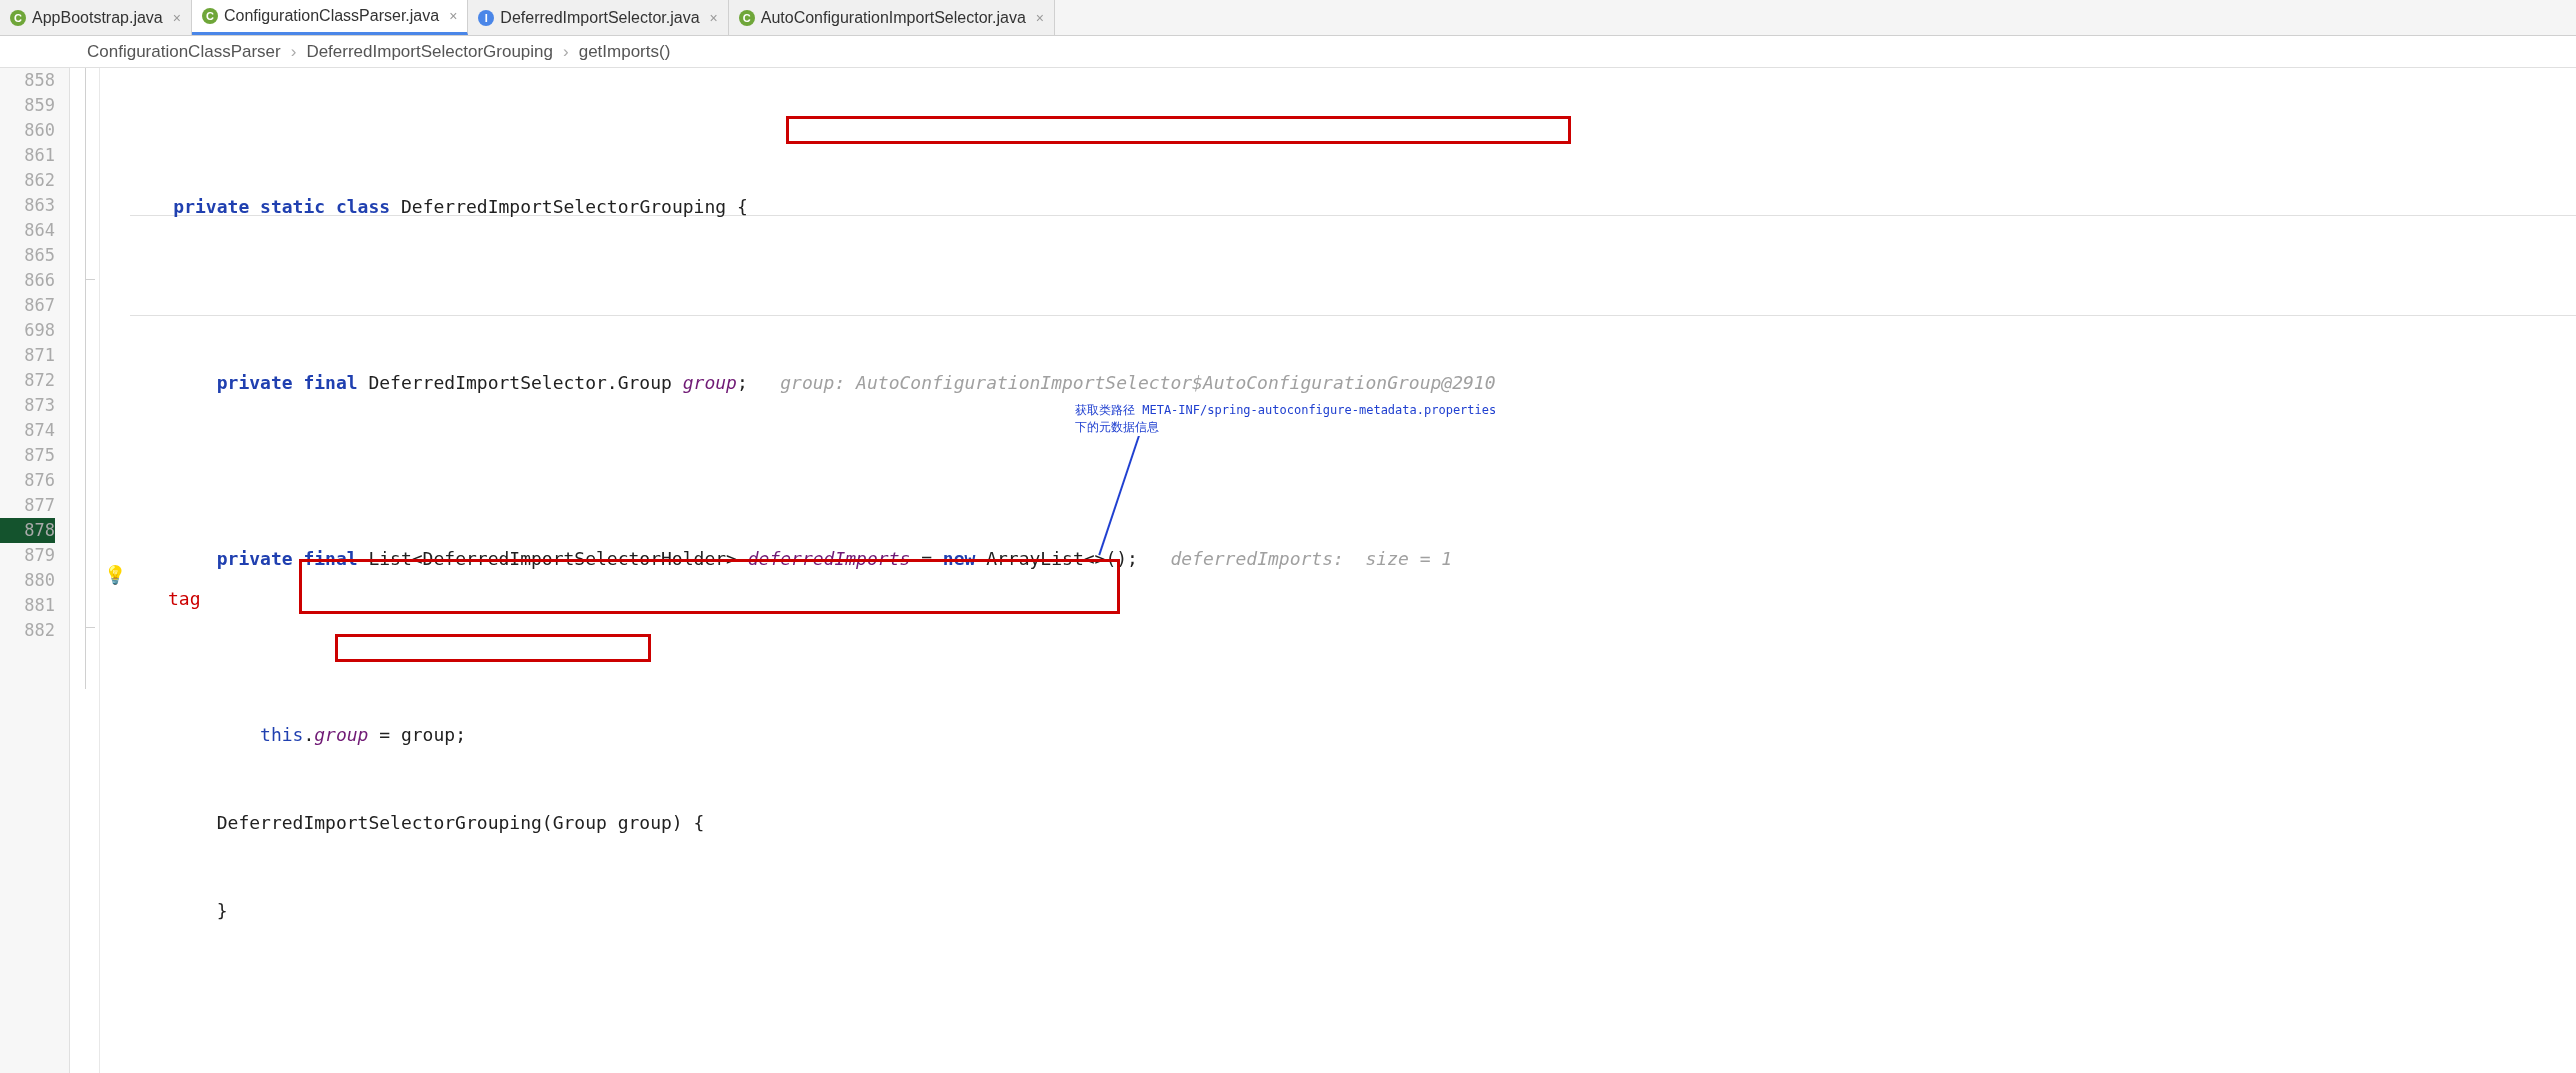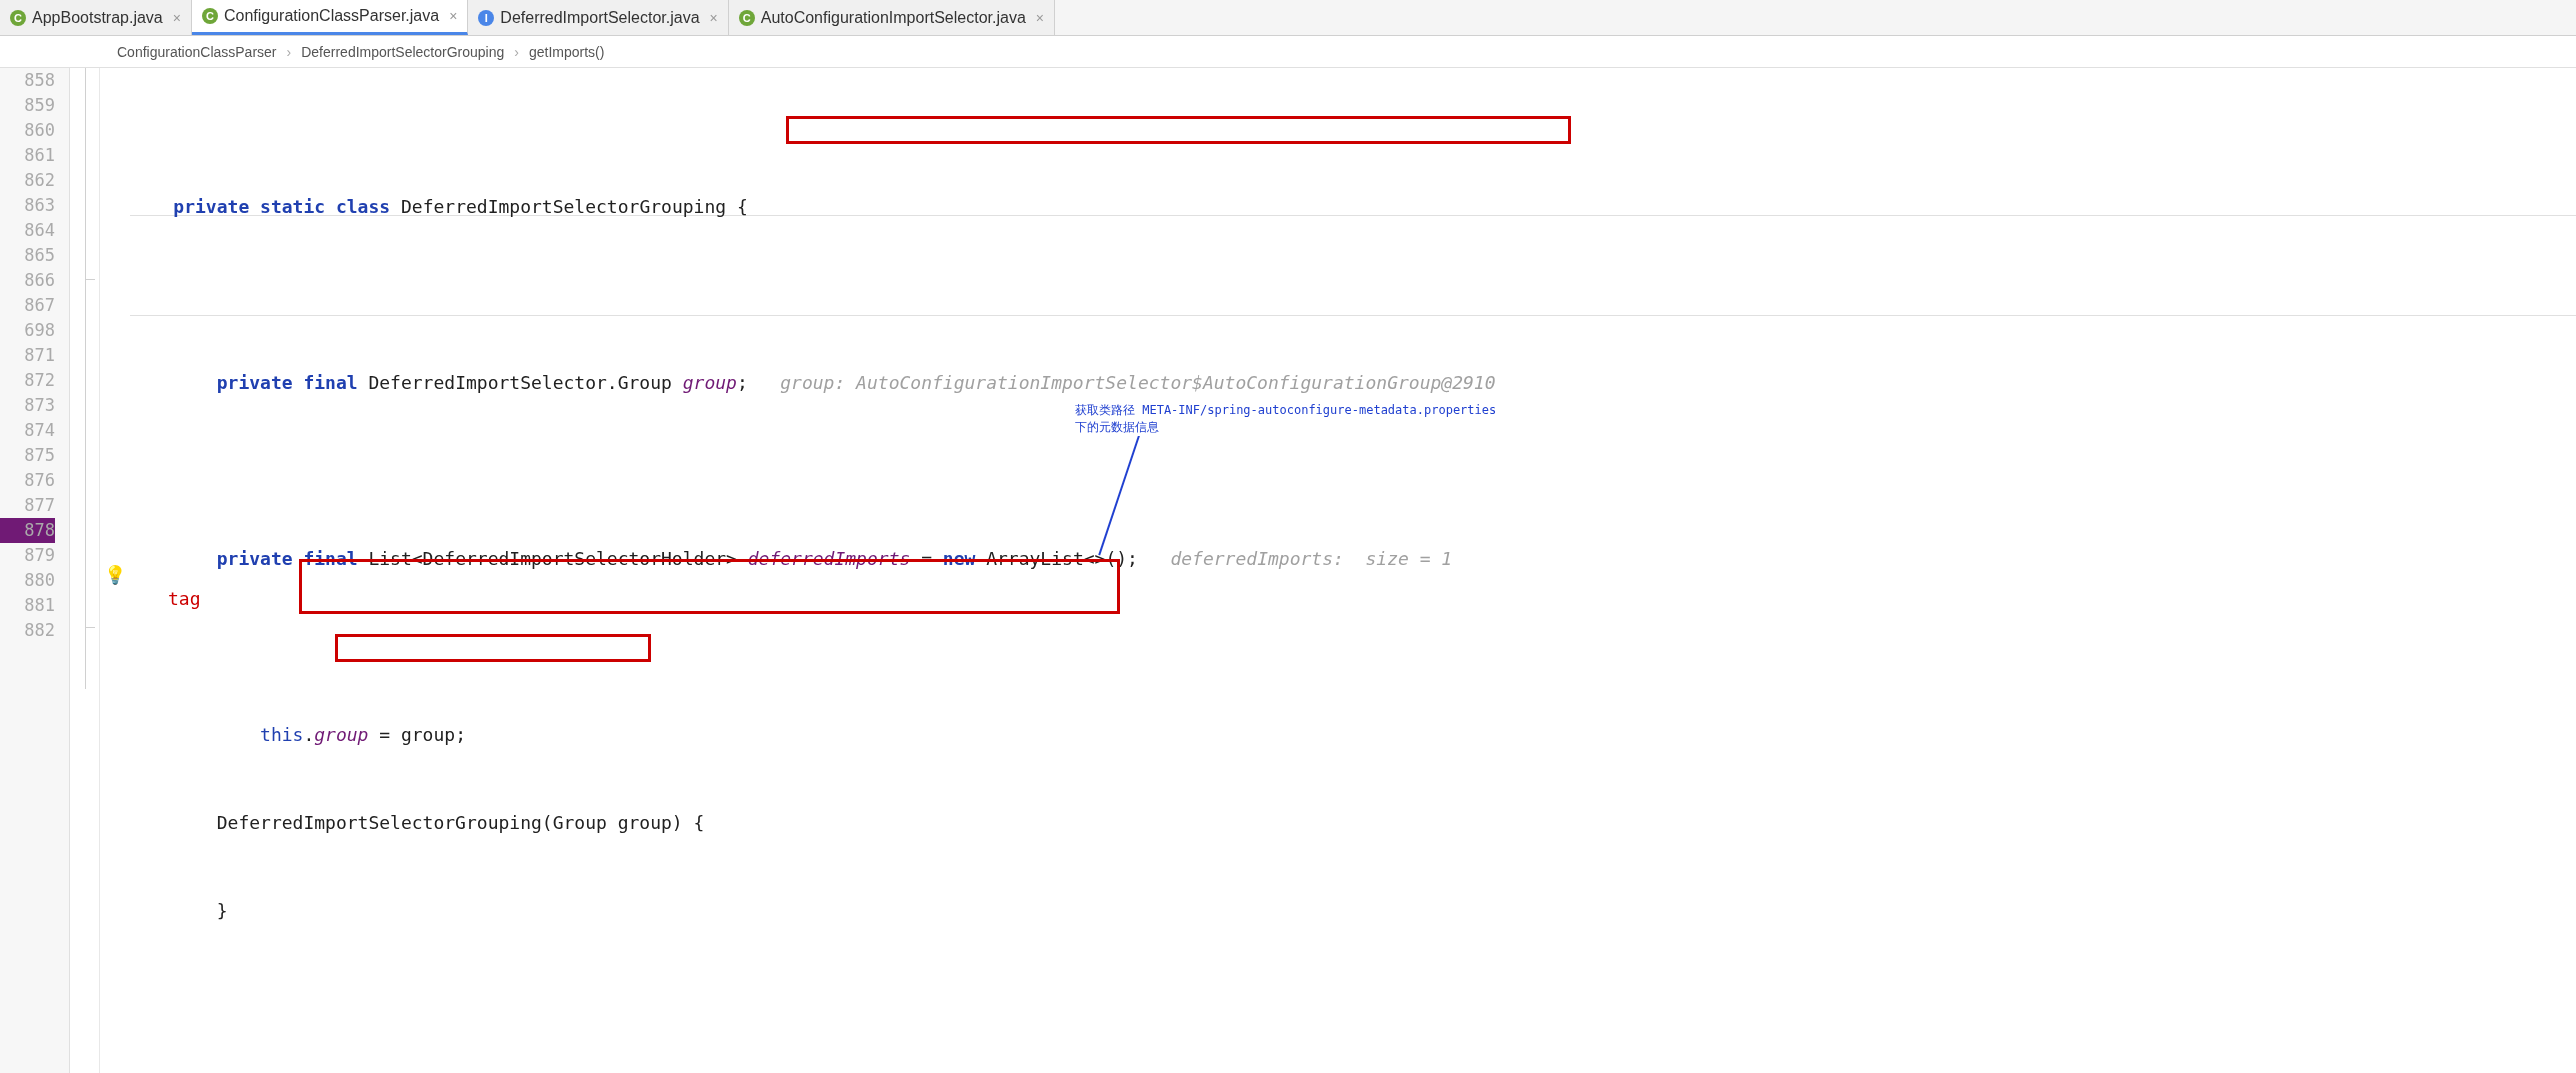--- a/index.html
+++ b/index.html
@@ -48,23 +48,23 @@
       font-size: 11px;
       font-weight: bold;
       color: white;
     }
     .icon-c { background: #6fa639; }
     .icon-i { background: #4a86e8; border-radius: 50%; }
     .breadcrumb {
       height: 32px;
       display: flex;
       align-items: center;
-      padding-left: 117px;
+      padding-left: 87px;
       font-family: -apple-system, BlinkMacSystemFont, "Segoe UI", sans-serif;
-      font-size: 14px;
+      font-size: 17px;
       color: #555;
       background: #fff;
       border-bottom: 1px solid #e0e0e0;
       gap: 10px;
     }
     .bc-sep { color: #aaa; }
     .editor-wrap {
       display: flex;
       position: relative;
     }
@@ -197,21 +197,21 @@
       <div class="gutter-line">866</div>
       <div class="gutter-line">867</div>
       <div class="gutter-line">698</div>
       <div class="gutter-line">871</div>
       <div class="gutter-line">872</div>
       <div class="gutter-line">873</div>
       <div class="gutter-line">874</div>
       <div class="gutter-line">875</div>
       <div class="gutter-line">876</div>
       <div class="gutter-line">877</div>
-      <div class="gutter-line" style="background: #701a75; text-align: right;">878</div>
+      <div class="gutter-line" style="background: #14532d; text-align: right;">878</div>
       <div class="gutter-line">879</div>
       <div class="gutter-line">880</div>
       <div class="gutter-line">881</div>
       <div class="gutter-line">882</div>
     </div>
 
   <div class="fold-gutter">
     <div class="fold-line-v" style="top:0; height:621px;"></div>
     <div class="fold-end" style="top:211px;"></div>
     <div class="fold-end" style="top:559px;"></div>

